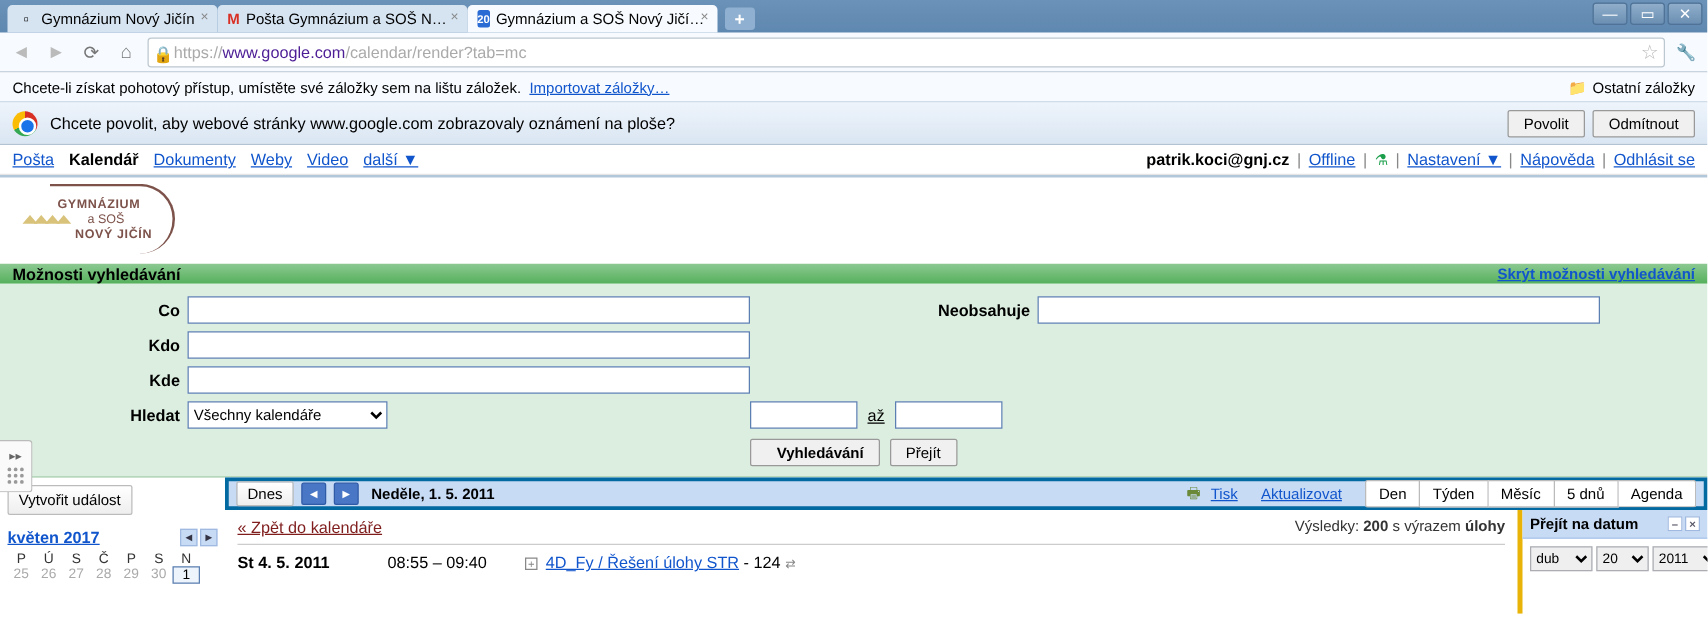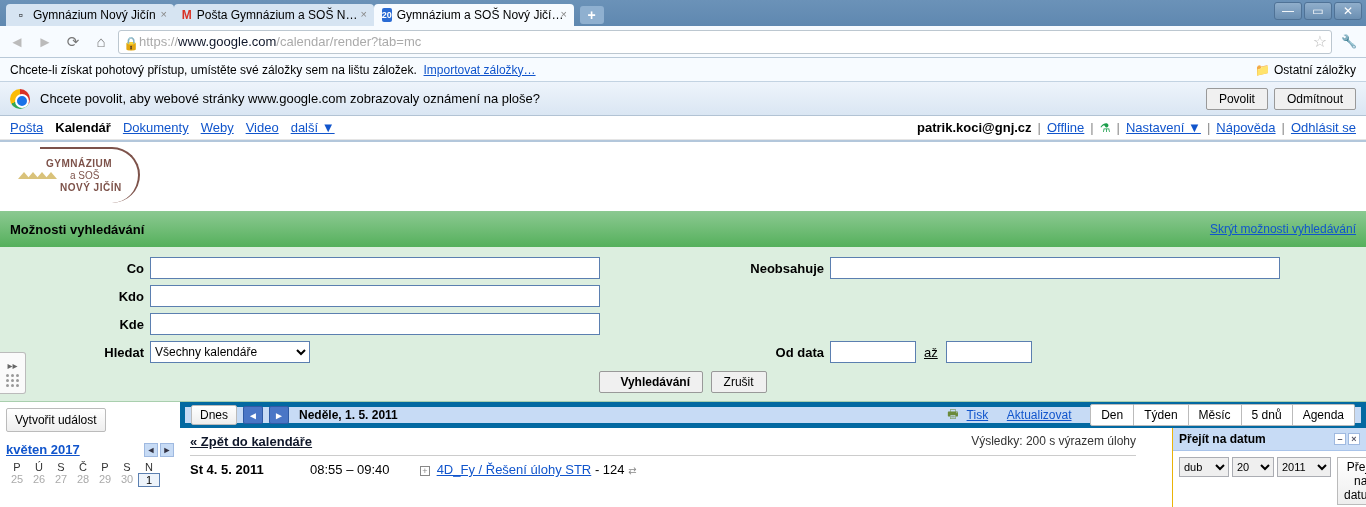--- a/index.html
+++ b/index.html
@@ -108,21 +108,21 @@
     align-items: center;
     padding: 0 4px;
     font-size: 13px;
   }
   .omnibox .lock {
     width: 12px; height: 12px;
     margin-right: 4px;
     color:#6fa766;
   }
   .omnibox .url-dim { color: #aaa; }
-  .omnibox .url-strong { color: #0f172a; }
+  .omnibox .url-strong { color: #4c1d95; }
   .omnibox .star {
     color: #bbb; font-size: 16px; margin-left: auto;
   }
   .wrench {
     width: 22px; height: 22px;
     color: #666;
     display:flex;align-items:center;justify-content:center;
   }
 
   
@@ -196,24 +196,25 @@
   }
   .logo .t1{position:absolute;left:36px;top:8px;font-size:10px;color:#7d524a;font-weight:bold;letter-spacing:0.5px;}
   .logo .t2{position:absolute;left:60px;top:20px;font-size:10px;color:#7d524a;}
   .logo .t3{position:absolute;left:50px;top:32px;font-size:10px;color:#7d524a;font-weight:bold;letter-spacing:0.5px;}
   .logo .roofs{position:absolute;left:8px;top:22px;display:flex;gap:0;}
   .logo .roof{width:0;height:0;border-left:6px solid transparent;border-right:6px solid transparent;border-bottom:7px solid #d9c27a;margin-right:-3px;}
 
   
   .search-head {
     background: linear-gradient(#8cc992, #55b05c);
-    height: 36px;
+    height: 16px;
     display:flex;align-items:center;
     padding:0 10px;
     font-size:13px;
+    font-weight:bold;
   }
   .search-head b { color:#000; }
   .search-head .hide { margin-left:auto; color:#1155cc; font-size:12px; }
 
   
   .search-body {
     background: #dceedf;
     padding: 10px 10px 8px 10px;
     border-bottom:1px solid #a9cfae;
   }
@@ -273,21 +274,21 @@
   }
   .mini-cal .hd { color:#333; }
   .mini-cal .dim { color:#aaa; }
   .mini-cal .today { border:1px solid #5b7fb0; background:#eef4fb; }
 
   .right-content { flex:1; }
 
   
   .datebar {
     background:#c7dbf5;
-    border:5px solid #0369a1;
+    border:3px solid #0369a1;
     height:26px;
     display:flex;align-items:center;
     padding:0 6px;font-size:12px;
     gap:6px;
   }
   .today-btn {
     background:linear-gradient(#fff,#eee);border:1px solid #bbb;border-radius:2px;
     padding:2px 8px;font-size:12px;
   }
   .nav-arrow {
@@ -303,39 +304,38 @@
   .vtab {
     background:#fff;border:1px solid #bbb;border-left:none;
     padding:3px 10px;font-size:12px;
   }
   .vtab:first-child{border-left:1px solid #bbb;border-radius:2px 0 0 2px;}
   .vtab:last-child{border-radius:0 2px 2px 0;}
 
   
   .list-area { display:flex; }
   .list-main { flex:1; padding:6px 10px; }
-  .back-link { color:#0f172a; font-weight:bold; }
+  .back-link { color:#7f1d1d; font-weight:normal; }
   .resultbar {
     float:right;font-size:12px; color:#333;
   }
-  .resultbar b{font-weight:normal;text-align:right;}
+  .resultbar b{font-weight:bold;text-align:right;}
   .row-sep{height:1px;background:#ccc;margin:6px 0;}
   .event-row {
     display:grid;
     grid-template-columns:120px 110px auto;
     font-size:13px;align-items:center;
   }
   .event-row .d{font-weight:bold;}
   .plusbox{display:inline-block;width:10px;height:10px;border:1px solid #888;color:#888;font-size:9px;line-height:9px;text-align:center;margin-right:3px;}
   .event-row a{color:#1155cc;text-decoration:underline;}
 
   .side-panel {
-    width:194px;
-    border-left:1px solid #eab308;
-    margin-left:26px;
+    width:152px;
+    border-left:4px solid #eab308;
   }
   .sp-head {
     background:#c7dbf5;
     border-bottom:1px solid #a9c4ea;
     padding:4px 6px;font-weight:bold;font-size:12px;
     display:flex;align-items:center;
   }
   .sp-head .sm-icons{margin-left:auto;display:flex;gap:2px;}
   .sm-box{width:12px;height:12px;border:1px solid #9fb9e0;background:#fff;font-size:9px;display:inline-flex;align-items:center;justify-content:center;color:#556;}
   .sp-body{padding:6px;display:flex;flex-direction:row;gap:6px;}
@@ -479,30 +479,29 @@
     <div><input class="txt" style=""></div>
     <div></div>
       <div></div>
 
     <div class="lbl">Hledat</div>
     <div>
       <select class="sel">
         <option>Všechny kalendáře</option>
       </select>
     </div>
-    <div class="lbl">Od data</div>
     <div class="date-row">
       <input class="date-in" style="">
       <span>až</span>
       <input class="date-in" style="">
     </div>
   </div>
   <div class="btn-row">
     <button class="gbtn">Vyhledávání</button>
-    <button class="gbtn">Zrušit</button>
+    <button class="gbtn">Přejít</button>
   </div>
 </div>
 
 <div class="main-area">
   <div class="left-col">
     <button class="create-btn">Vytvořit událost</button>
     <div class="month-head">
       <a>květen 2017</a>
       <div class="month-nav">
         <div class="sm-arrow">◄</div>

